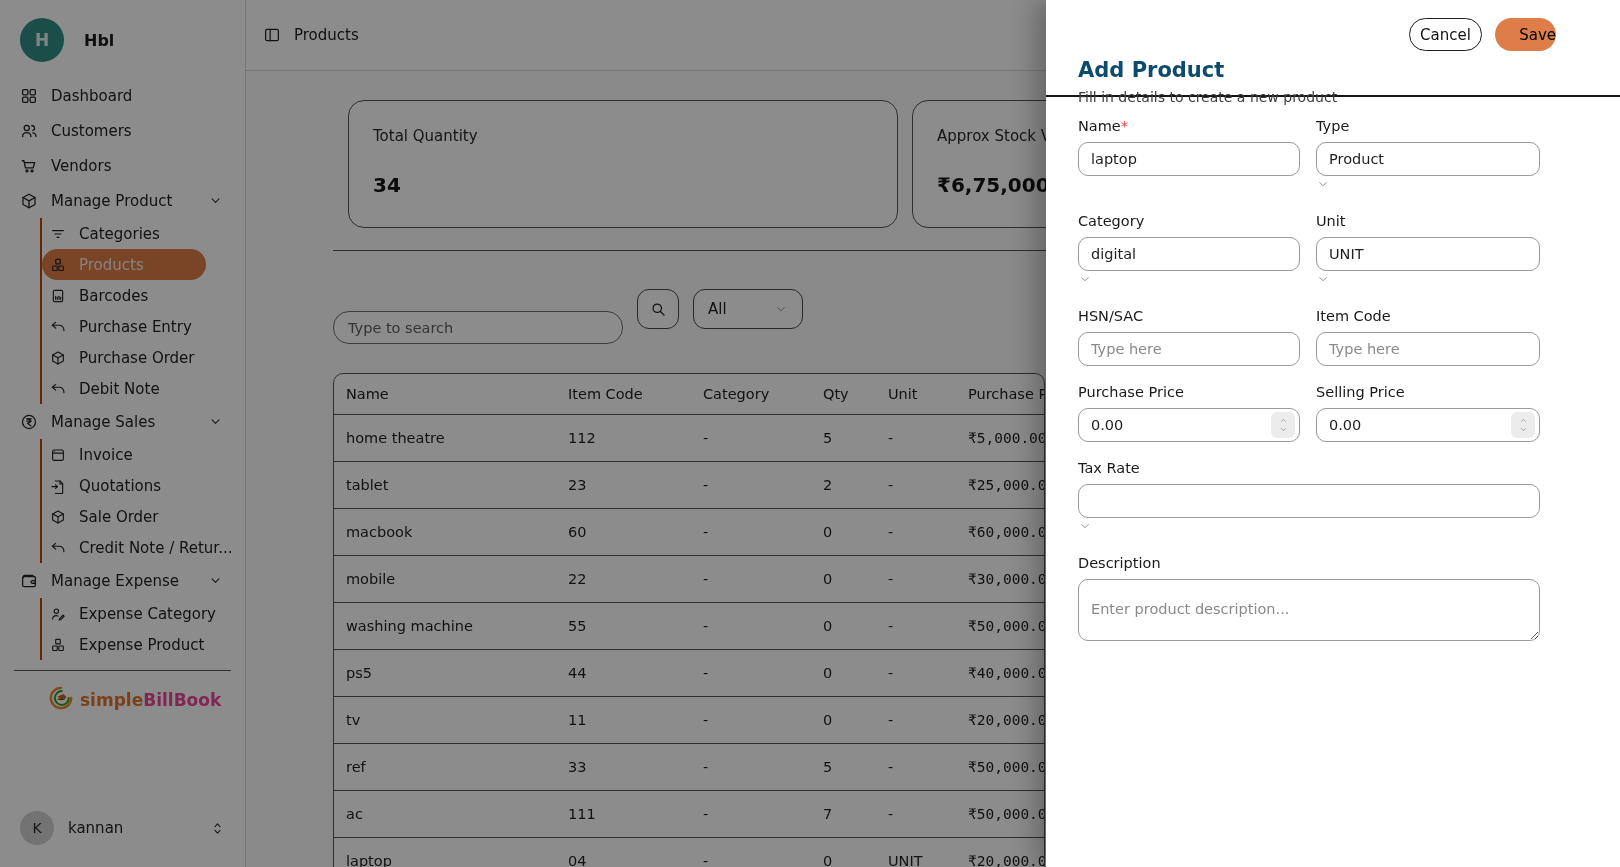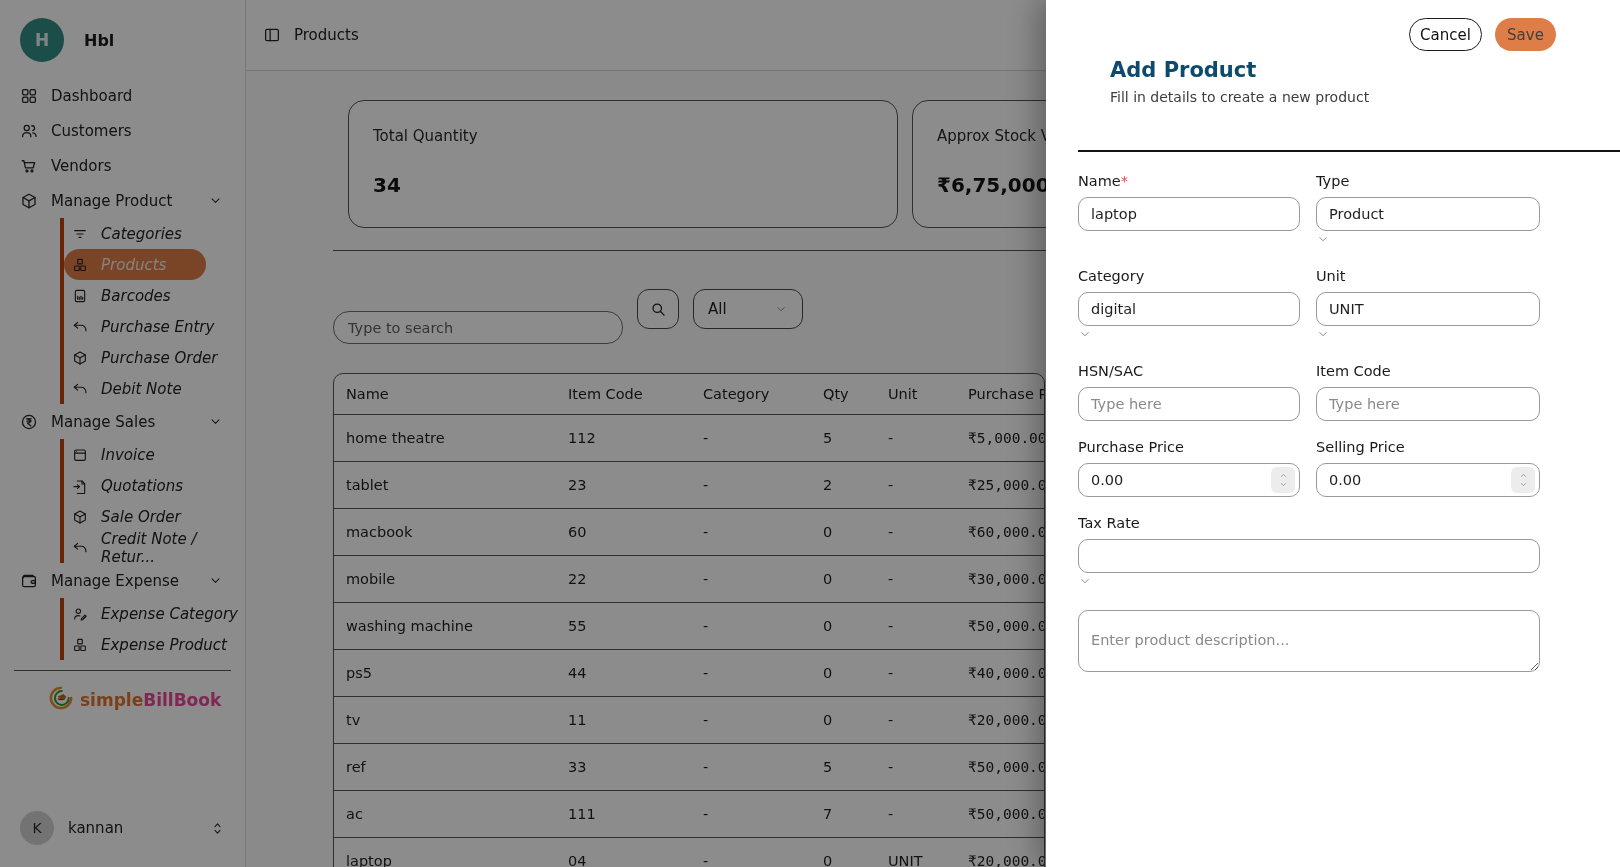--- a/index.html
+++ b/index.html
@@ -11,21 +11,21 @@
   .sidebar { position:absolute; left:0; top:0; width:246px; height:867px; background:#ffffff;
     border-right:1px solid #d9d9d9; display:flex; flex-direction:column; }
   .biz { display:flex; align-items:center; gap:20px; padding:18px 0 10px 20px; }
   .biz-avatar { width:44px; height:44px; border-radius:50%; background:#348E85; color:#e8f2f0;
     display:flex; align-items:center; justify-content:center; font-size:17px; font-weight:bold; }
   .biz-name { font-size:16px; font-weight:bold; color:#1c1c1c; }
   .nav { margin-top:6px; }
   .nav-item { display:flex; align-items:center; gap:13px; height:35px; padding-left:20px;
     font-size:15px; cursor:pointer; }
   .nav-item .chev { margin-left:auto; margin-right:22px; }
-  .subgroup { margin-left:60px; border-left:4px solid #c2410c;font-style:italic; }
+  .subgroup { margin-left:40px; border-left:2px solid #c2410c; }
   .sub-item { display:flex; align-items:center; gap:13px; height:31px; padding-left:8px;
     font-size:15px; cursor:pointer; }
   .sub-item.active { background:#DE7D47; color:#f7ece3; border-radius:17px; margin-right:39px; }
   .icon { flex:0 0 auto; display:inline-flex; }
   .icon svg { width:18px; height:18px; stroke:#242424; fill:none; stroke-width:1.7;
     stroke-linecap:round; stroke-linejoin:round; }
   .icon.sm svg { width:16px; height:16px; }
   .side-divider { height:1px; background:#575757; margin:10px 14px 0 14px; }
   .logo-row { display:flex; align-items:center; gap:6px; padding:14px 0 0 48px; }
   .logo-mark svg { width:26px; height:26px; }
@@ -70,25 +70,25 @@
   .c-price { flex:1; text-align:right; padding-right:10px;
     font-family:"DejaVu Sans Mono","Liberation Mono",monospace; }
   .tr.head .c-price { font-family:inherit; }
 
   
   .overlay { position:absolute; inset:0; background:rgba(0,0,0,0.45); z-index:5; }
 
   
   .drawer { position:absolute; left:1046px; top:0; bottom:0; right:0; background:#fff; z-index:10;
     box-shadow:-10px 0 26px rgba(0,0,0,0.28); }
-  .drawer-header { padding:18px 64px 0 32px; border-bottom:2px solid #141414; height:152px;margin-left:32px; }
+  .drawer-header { padding:18px 64px 0 32px; border-bottom:2px solid #141414; height:97px; }
   .drawer-actions { display:flex; justify-content:flex-end; gap:13px; }
   .btn { height:33px; border-radius:17px; font-size:15px; font-family:inherit; cursor:pointer; }
   .btn-cancel { width:73px; background:#fff; border:1.5px solid #1d1d1d; color:#111; }
-  .btn-save { width:61px; background:#DE7D47; border:none; color:#404040; }
+  .btn-save { width:61px; background:#DE7D47; border:none; color:#000000;text-align:right; }
   .drawer-title { font-size:21px; font-weight:bold; color:#0c4a6e; margin-top:7px; }
   .drawer-subtitle { font-size:14px; color:#3d3d3d; margin-top:7px; }
   .form { padding:21px 80px 0 32px; display:grid; grid-template-columns:222px 224px;
     column-gap:16px; row-gap:18px; }
   .field { display:flex; flex-direction:column; }
   .field.full { grid-column:1 / span 2; }
   .flabel { font-size:14.5px; color:#1a1a1a; margin-bottom:8px; }
   .req { color:#e5484d; }
   .control { position:relative; }
   .tinput { width:100%; height:34px; border:1px solid #9a9a9a; border-radius:10px; background:#fff;
@@ -658,17 +658,18 @@
             </div>
           <span class="icon chev-s">
               <svg>
                 <use href="#i-chevdown"></use>
               </svg>
             </span>
         </div>
       </div>
 
       <div class="field full">
+        <div class="flabel">Description</div>
         <textarea class="tarea" placeholder="Enter product description..." style=""></textarea>
       </div>
     </div>
   </div>
 </div>
 
 </body></html>

